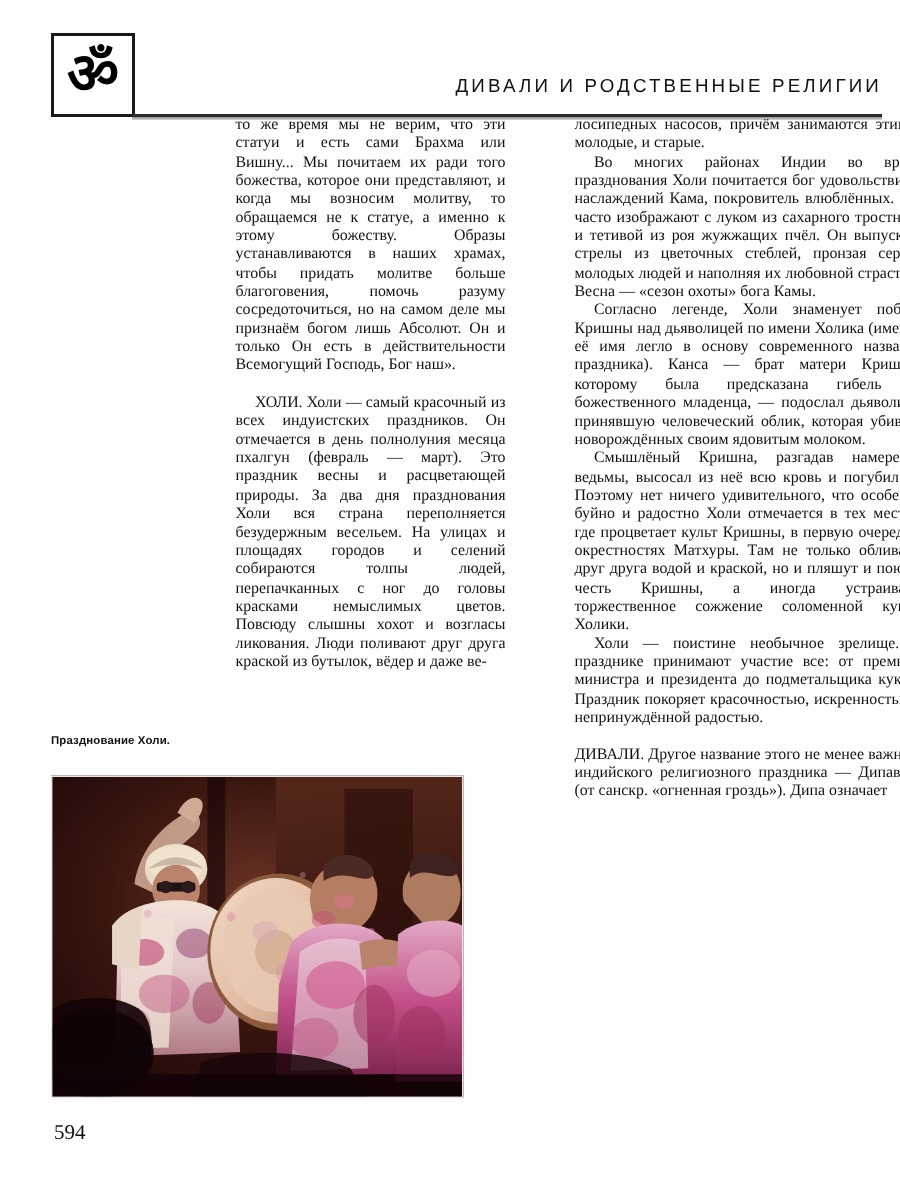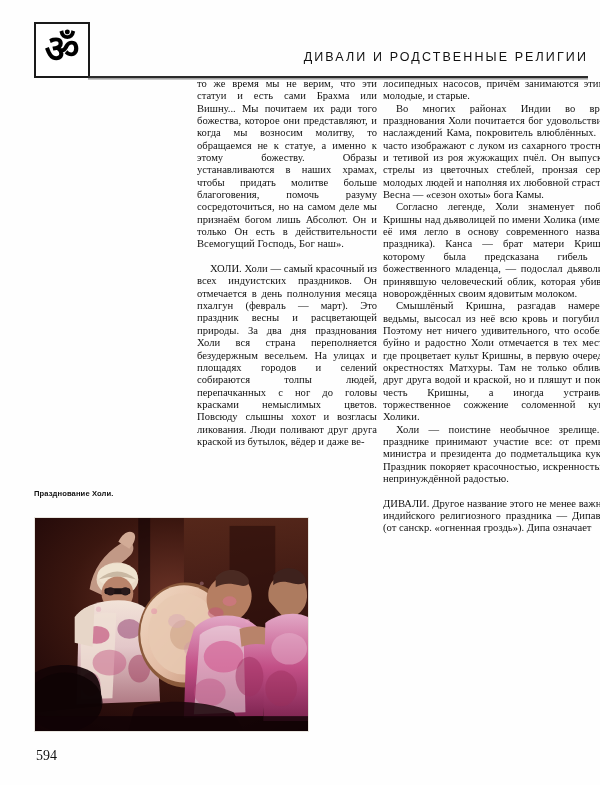--- a/index.html
+++ b/index.html
@@ -62,21 +62,21 @@
     font-size:10.6px;
     line-height:12.35px;
     text-align:justify;
     text-justify:inter-word;
     hyphens:manual;
     color:#111;
   }
   .col p{margin:0;}
   .col p.ind{text-indent:13px;}
   .col p.gap{margin-top:12.3px;}
-  .col-left{left:157px;width:180px;margin-left:40px;}
+  .col-left{left:157px;width:180px;}
   .col-right{left:355px;width:233px;margin-left:28px;}
 
   
   .fig-caption{
     position:absolute;
     left:34px;top:489px;
     width:120px;
     font-family:"Liberation Sans", sans-serif;
     font-size:7.6px;
     font-weight:700;

